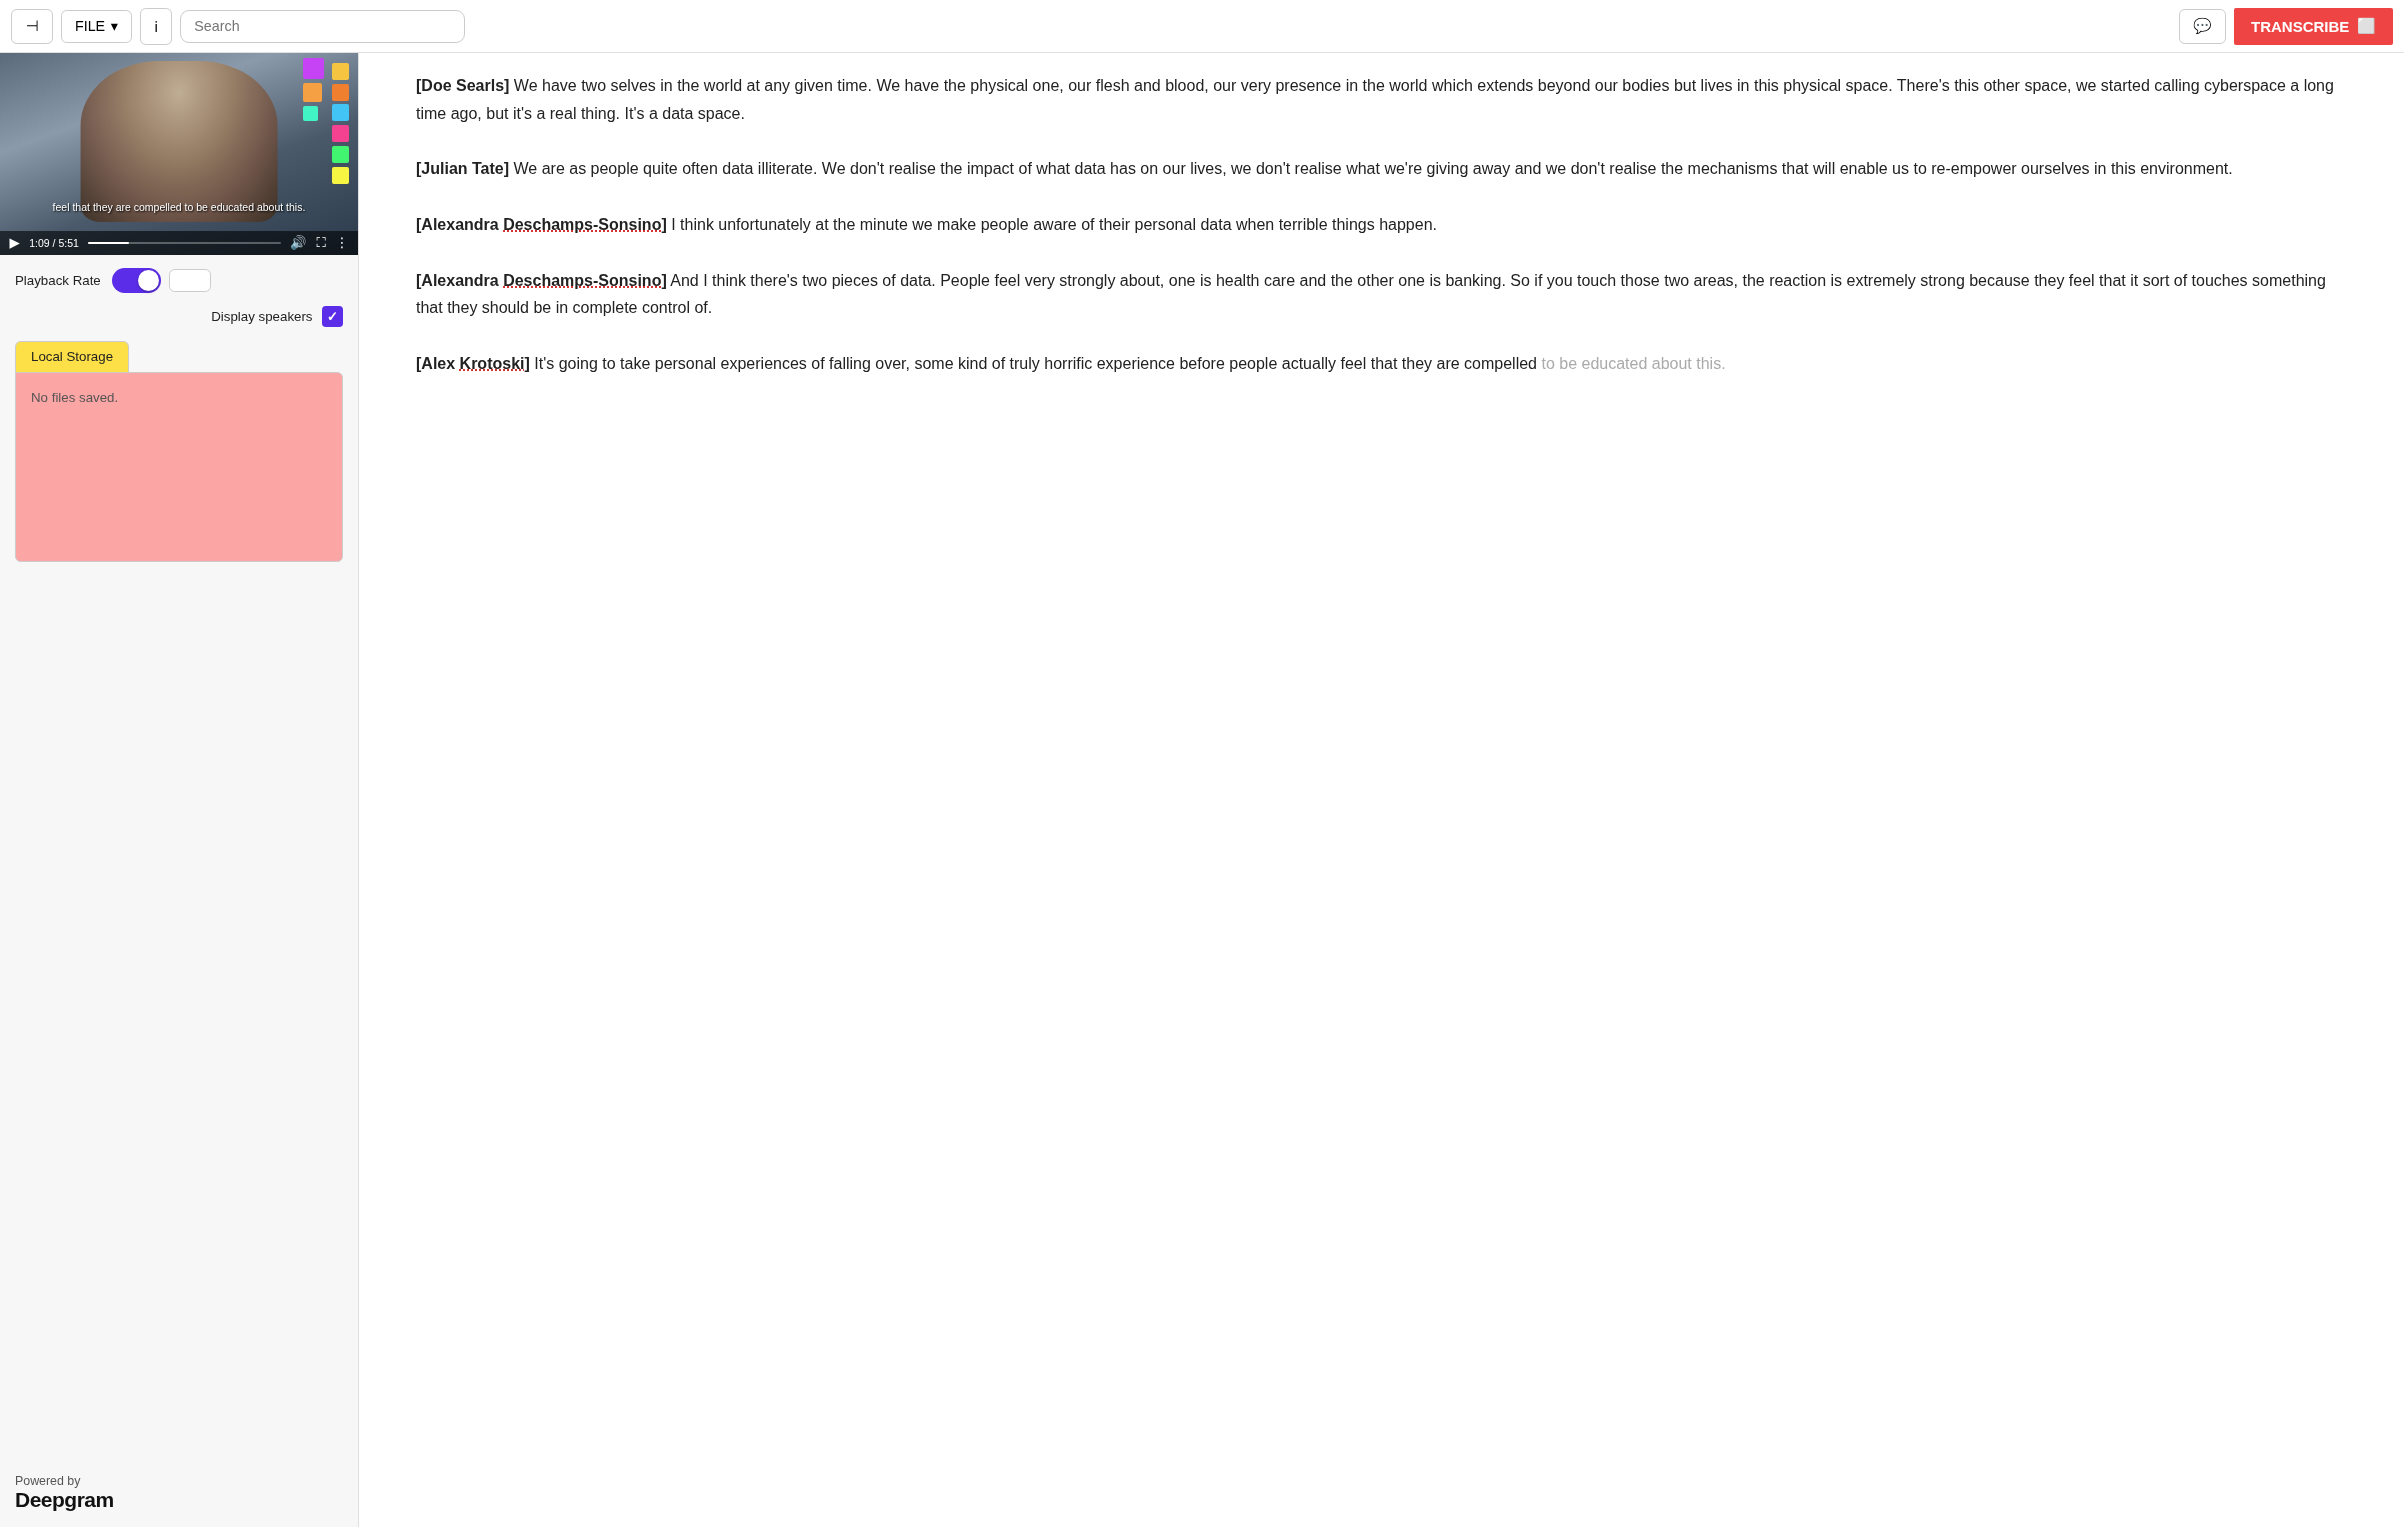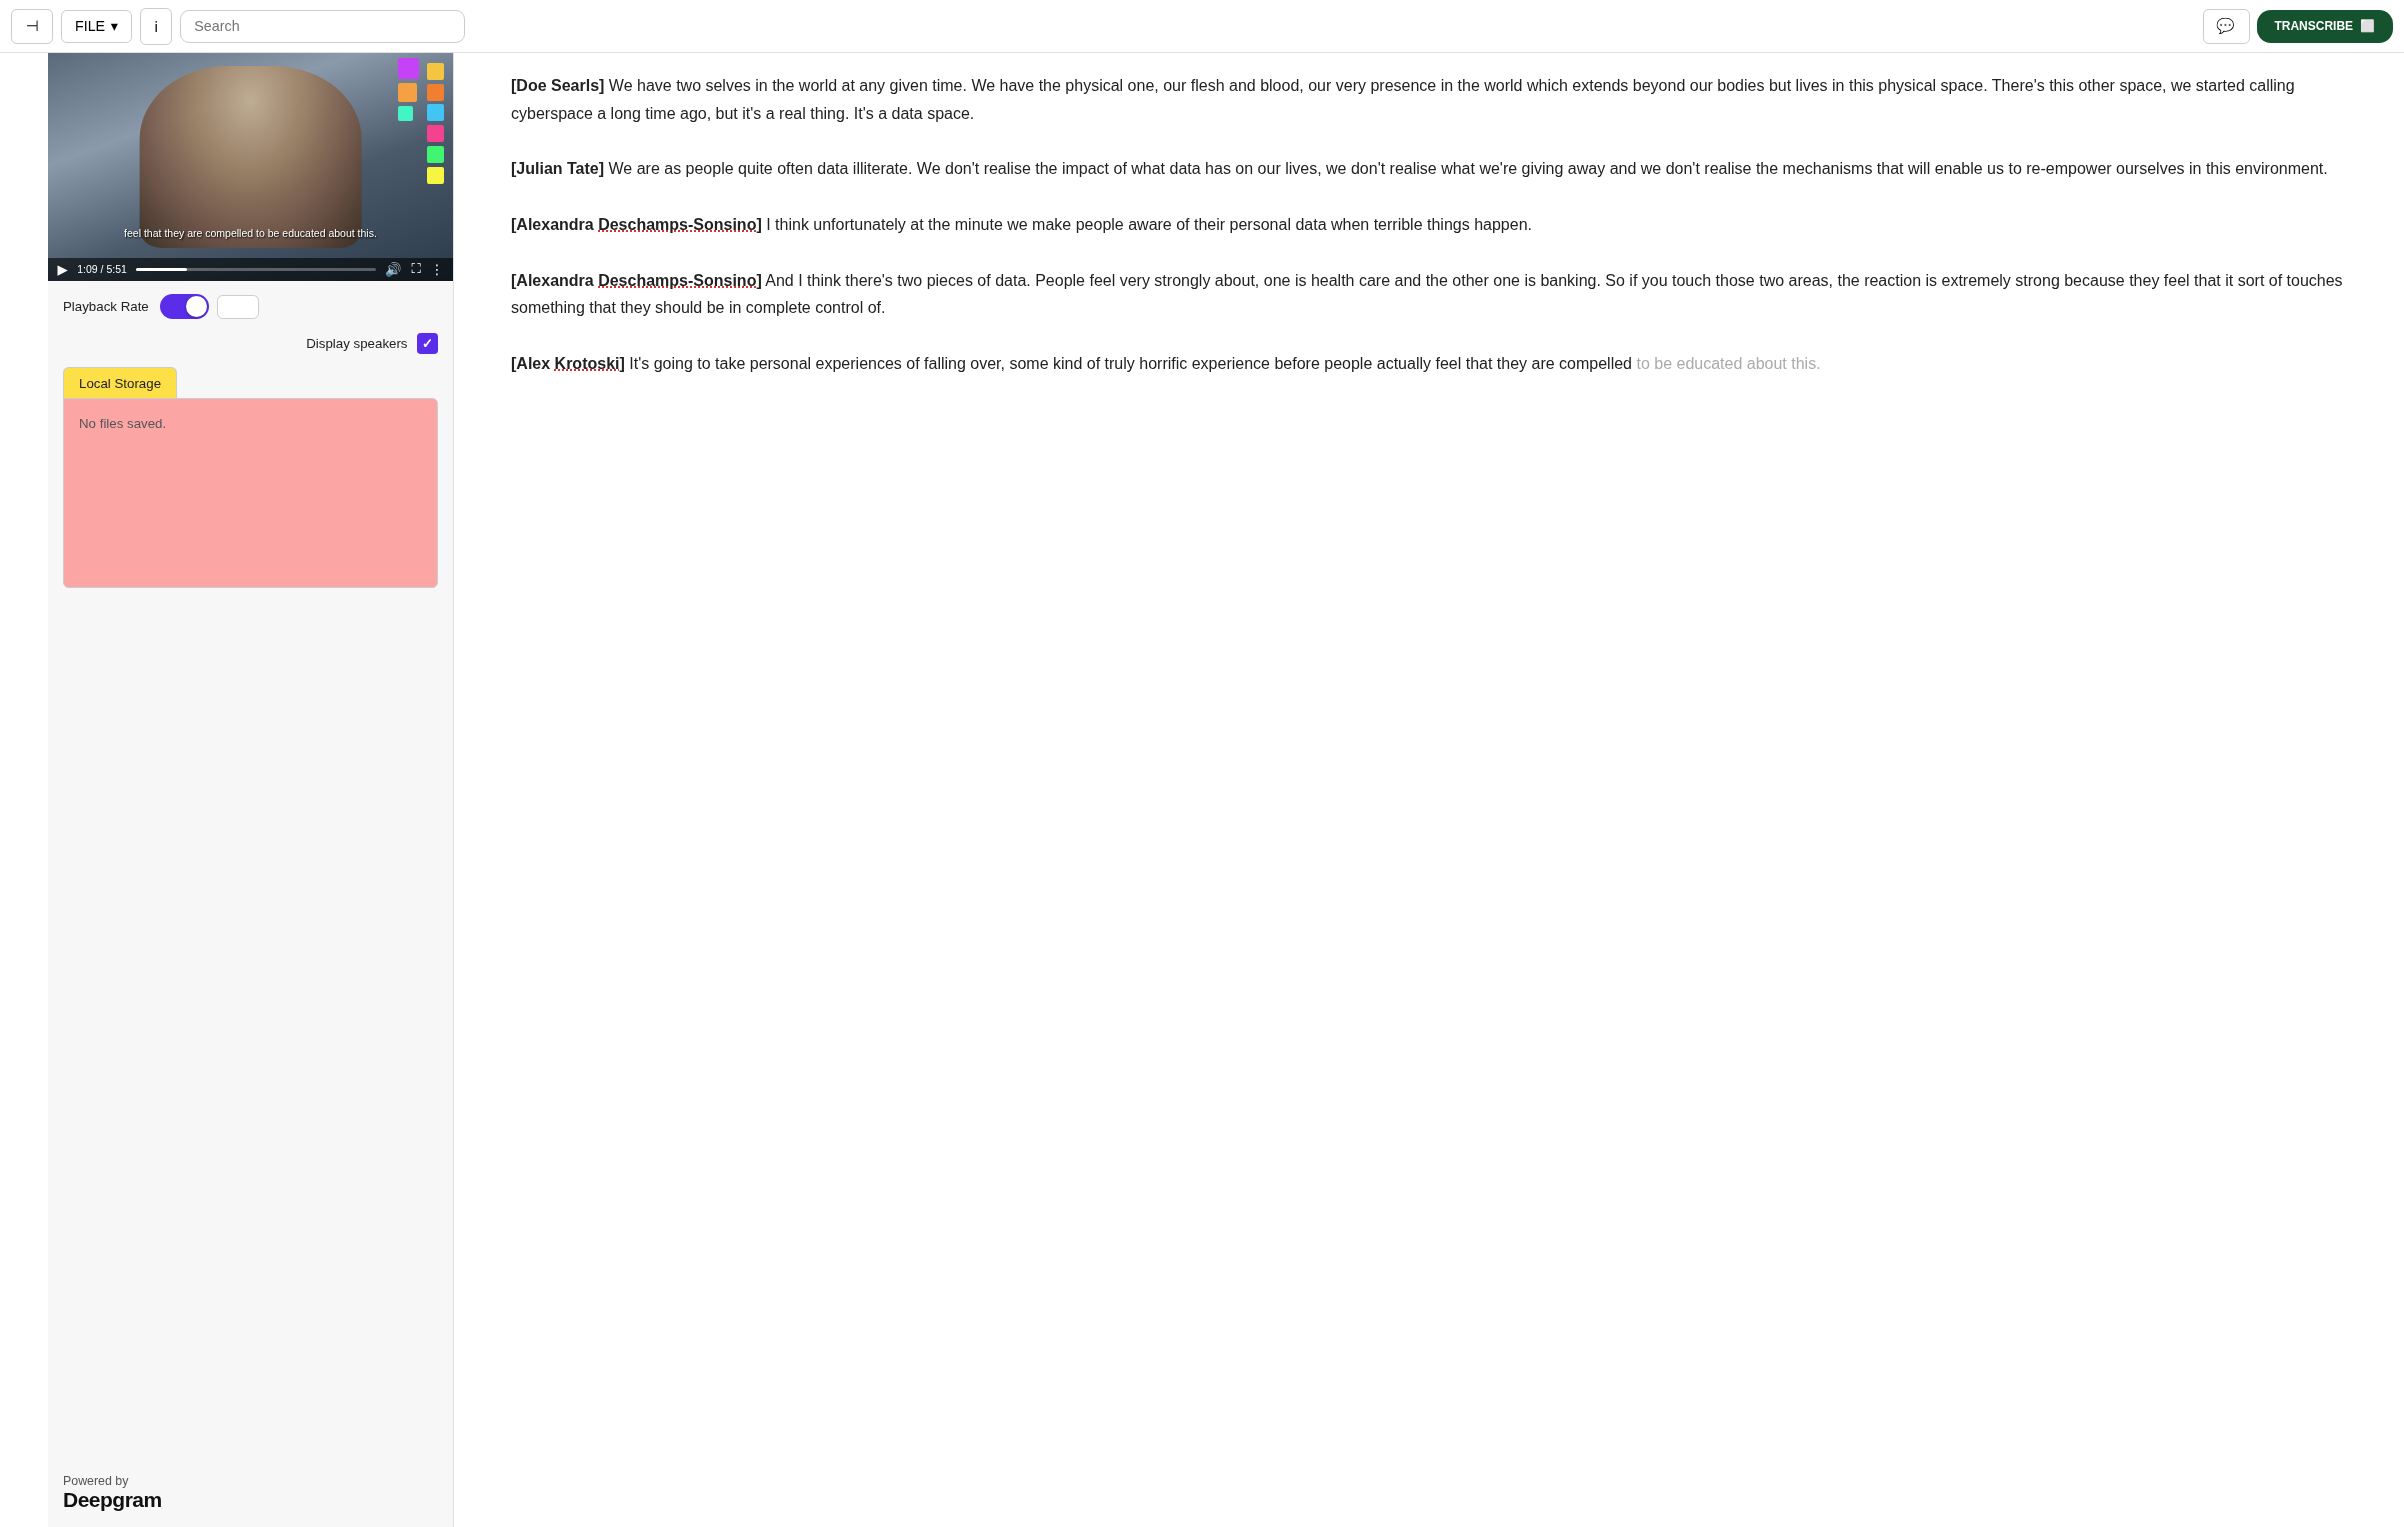--- a/index.html
+++ b/index.html
@@ -45,51 +45,50 @@
     }
     .chat-btn {
       border: 1.4px solid #ccc;
       border-radius: 5.7px;
       background: #fff;
       padding: 7.6px 13.3px;
       cursor: pointer;
       font-size: 15px;
     }
     .transcribe-btn {
-      background: #14532d;
+      background: #ef4444;
       color: #fff;
       border: none;
-      border-radius: 14px;
+      border-radius: 2px;
       padding: 9.5px 17px;
-      font-size: 12px;
+      font-size: 15px;
       font-weight: 600;
       cursor: pointer;
       display: flex;
       align-items: center;
       gap: 7.6px;
     }
     .spacer { flex: 1; }
 
     
     .main-layout {
       display: flex;
       flex: 1;
       overflow: hidden;
     }
 
     
     .left-panel {
-      width: 406px;
+      width: 359px;
       flex-shrink: 0;
       display: flex;
       flex-direction: column;
       border-right: 1px solid #e0e0e0;
       background: #f7f7f7;
       overflow-y: auto;
-      margin-left: 48px;
     }
 
     
     .video-container {
       position: relative;
       width: 100%;
       background: #1a1a1a;
       aspect-ratio: 16/9;
       flex-shrink: 0;
       overflow: hidden;

